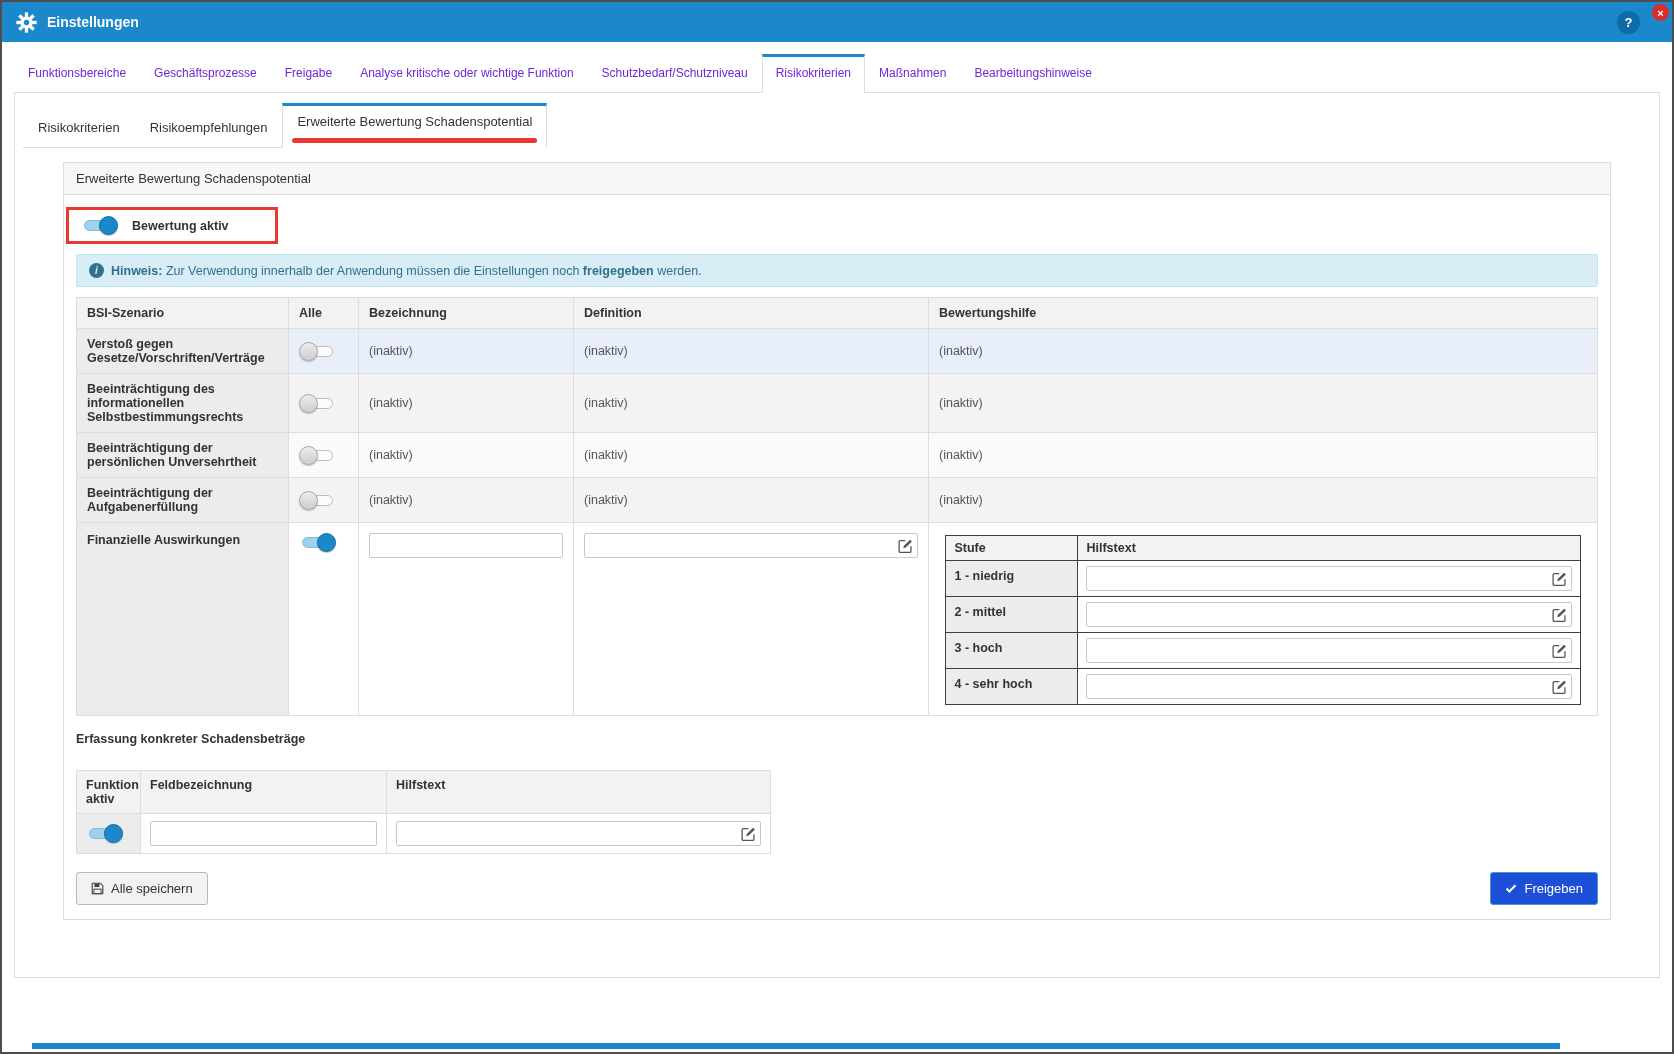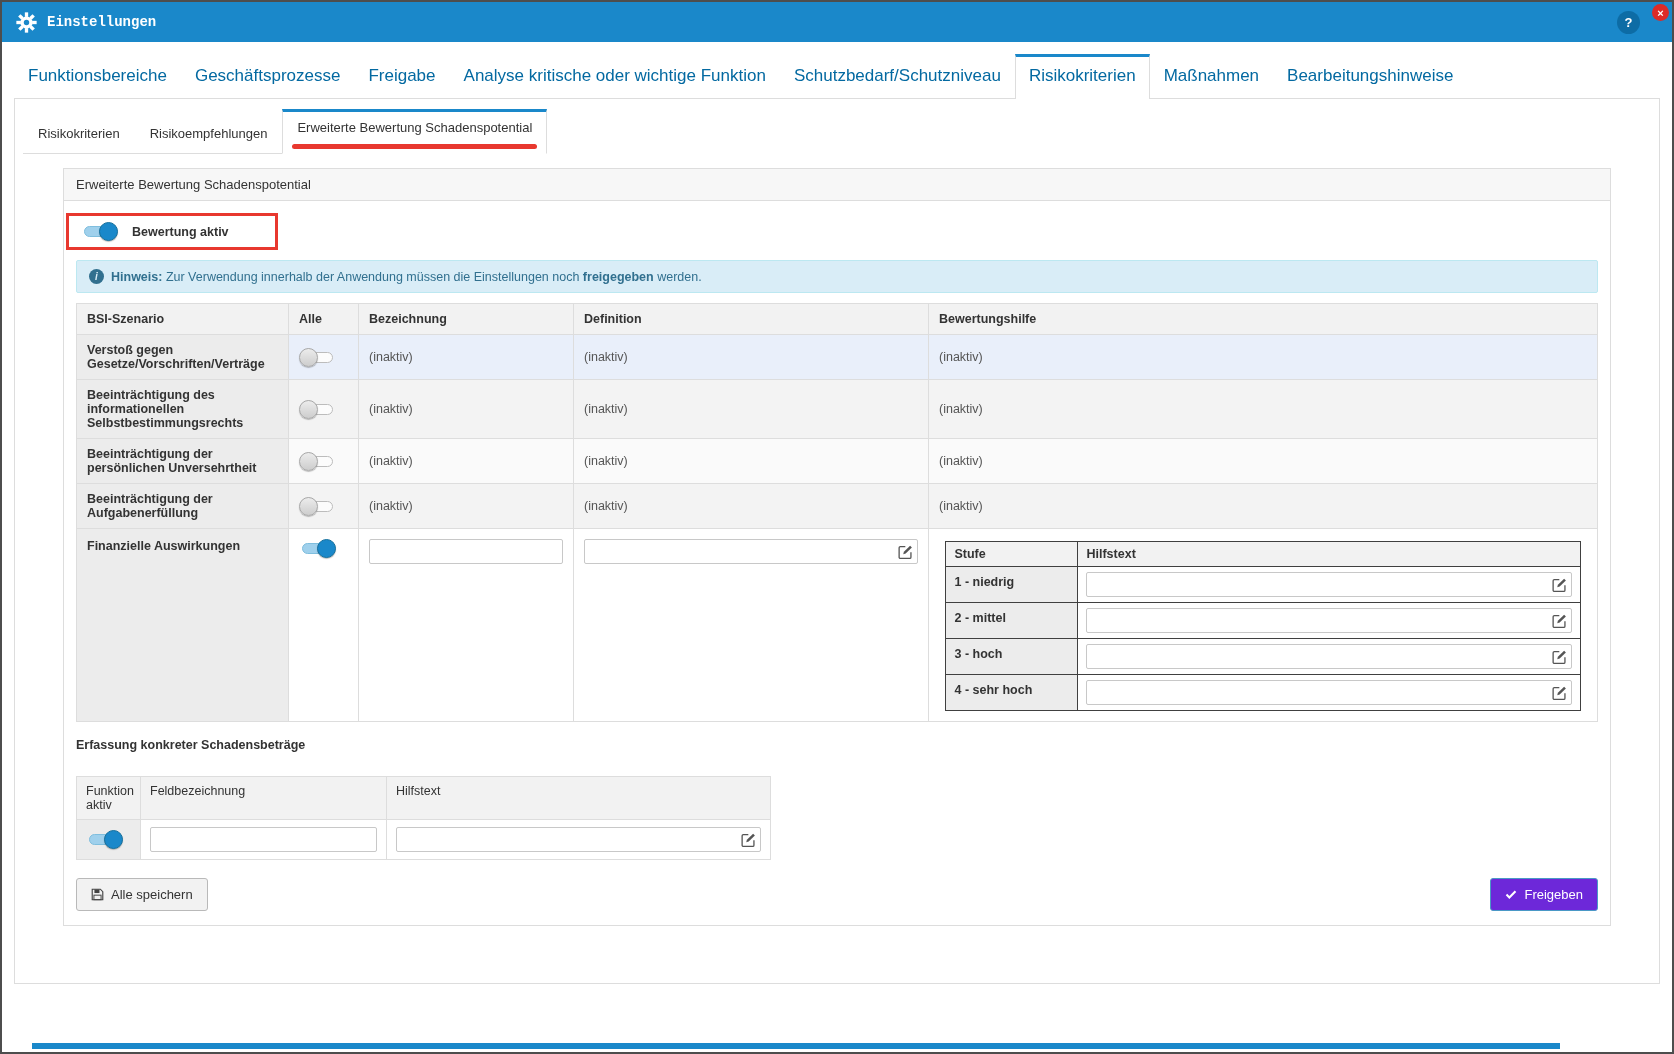--- a/index.html
+++ b/index.html
@@ -2,31 +2,31 @@
 <html><head>
 <meta charset="utf-8">
 <style>
   * { margin:0; padding:0; box-sizing:border-box; }
   body { background:#9a9a9a; font-family:"Liberation Sans", sans-serif; }
   .screen { position:relative; width:1674px; height:1054px; background:#fff;
             border:2px solid #4d4d4d; overflow:hidden; font-size:13px; color:#333; }
 
   
   .titlebar { height:40px; background:#1a88ca; display:flex; align-items:center; gap:10px; padding:0 14px; }
-  .titlebar .title { color:#fff; font-weight:bold; font-size:14px;font-family:Liberation Mono, monospace; }
+  .titlebar .title { color:#fff; font-weight:bold; font-size:14px; }
   .help-circle { margin-left:auto; margin-right:18px; width:23px; height:23px; border-radius:50%;
                  background:#0d6ca5; color:#fff; font-weight:bold; font-size:13px;
                  display:flex; align-items:center; justify-content:center; cursor:pointer; }
   .close-circle { position:absolute; top:2px; right:3px; width:17px; height:17px; border-radius:50%;
                   background:#dd2b27; color:#fff; font-size:11px; font-weight:bold; z-index:20;
                   display:flex; align-items:center; justify-content:center; cursor:pointer; }
 
   
   .tabbar { display:flex; align-items:flex-end; margin:0 12px; padding-top:12px; position:relative; z-index:2; }
-  .tab { padding:11px 13px 12px; font-size:17px; color:#0369a1; cursor:pointer;
+  .tab { padding:11px 13px 12px; font-size:12px; color:#6d28d9; cursor:pointer;
          border:1px solid transparent; border-bottom:none; white-space:nowrap; }
   .tab.active { background:#fff; border-color:#ddd; border-top:3px solid #1a88ca;
                 padding-top:9px; padding-bottom:13px; margin-bottom:-1px; }
 
   .content-box { margin:0 12px; border:1px solid #ddd; height:886px; background:#fff;
                  position:relative; z-index:1; overflow:hidden; }
 
   
   .subtabbar { display:inline-flex; align-items:flex-end; margin:10px 0 0 8px;
                border-bottom:1px solid #ddd; position:relative; }
@@ -87,28 +87,28 @@
   .stufe-table { border-collapse:collapse; width:98%; margin:2px auto 2px; font-size:12.5px; table-layout:fixed; }
   .stufe-table th, .stufe-table td { border:1px solid #404040; padding:5px 8px; text-align:left; }
   .stufe-table thead th { background:#f2f2f2; font-weight:bold; }
   .stufe-table .stufe-label { background:#ececec; font-weight:bold; vertical-align:top; padding-top:8px; }
 
   .section-title { font-weight:bold; font-size:12.5px; margin:16px 0 24px; color:#333; }
 
   
   .damage-table { border-collapse:collapse; width:695px; font-size:12.5px; table-layout:fixed; }
   .damage-table th, .damage-table td { border:1px solid #ddd; padding:7px 9px; text-align:left; vertical-align:middle; }
-  .damage-table thead th { background:#f2f2f2; font-weight:normal; vertical-align:top;margin-top:36px; }
+  .damage-table thead th { background:#f2f2f2; font-weight:bold; vertical-align:top;margin-top:36px; }
   .damage-toggle-cell { background:#ececec; text-align:center; }
 
   
   .footer-buttons { display:flex; justify-content:space-between; gap:8px; margin-top:18px; }
   .btn { display:inline-flex; align-items:center; gap:7px; padding:8px 14px; border-radius:3px;
          border:1px solid #b9b9b9; background:#f2f2f2; font:inherit; font-size:13px; color:#333; cursor:pointer; }
-  .btn.primary { background:#6d28d9; border-color:#4a98c6; color:#fff; }
+  .btn.primary { background:#1d4ed8; border-color:#4a98c6; color:#fff; }
 
   .bottom-accent { position:absolute; left:30px; bottom:3px; width:1528px; height:6px; background:#1a88ca; }
 </style>
 </head>
 <body>
 
 <div class="screen">
 
   <header class="titlebar">
     <span style="display:flex;">

